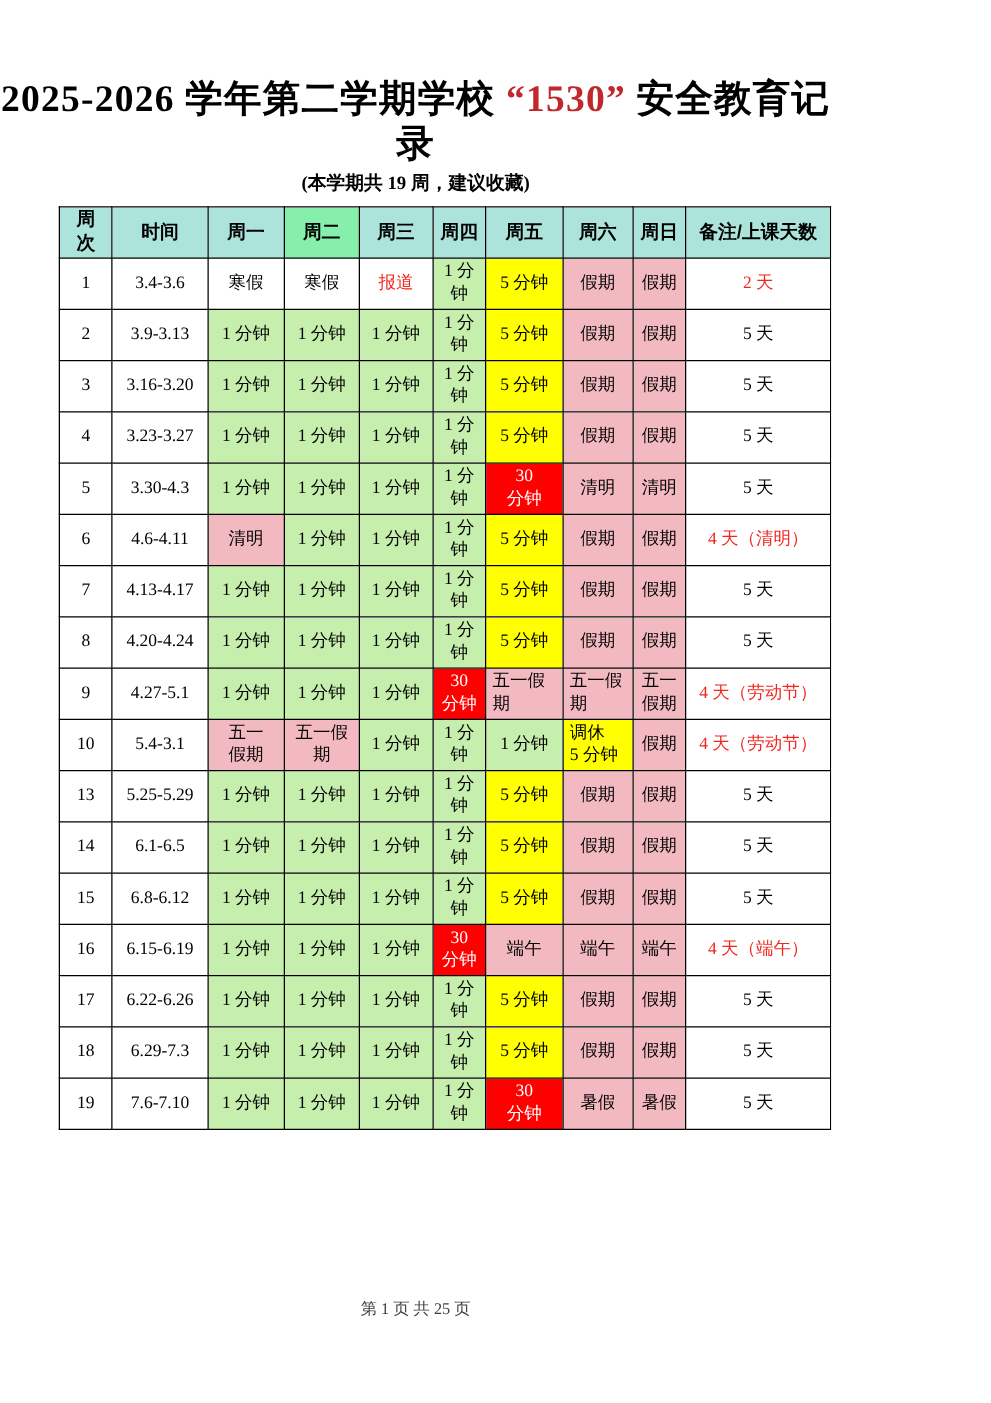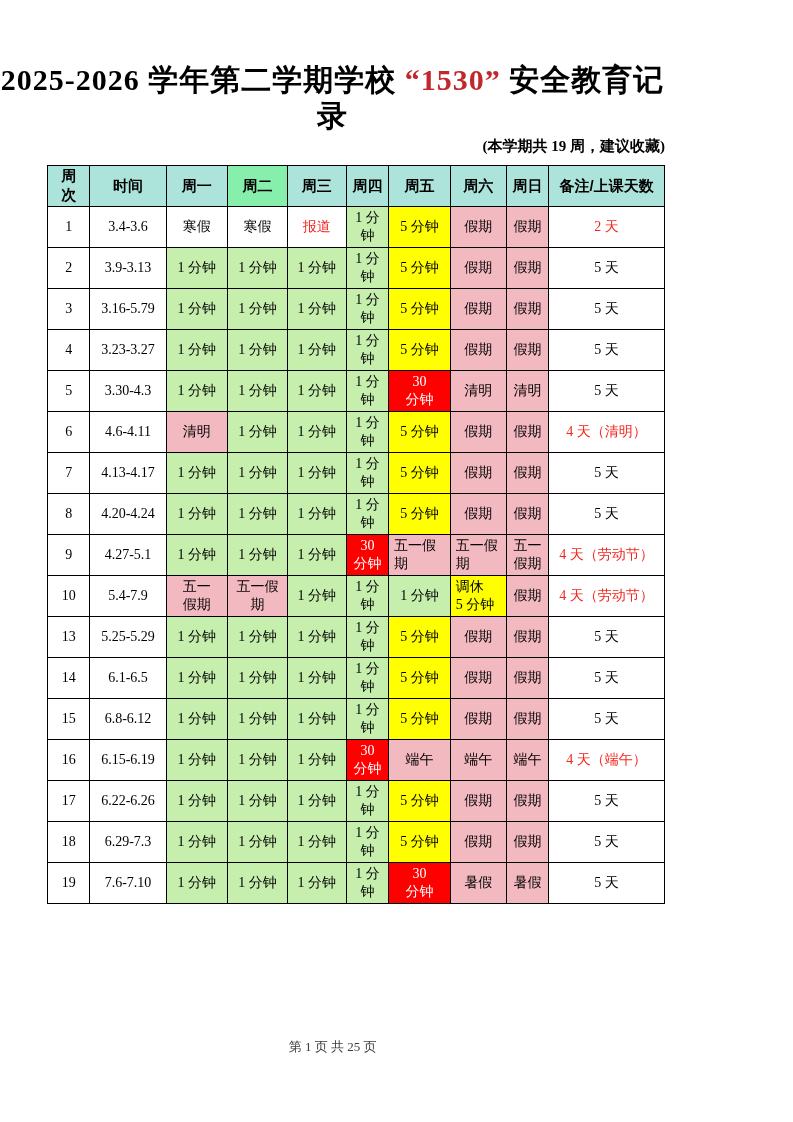--- a/index.html
+++ b/index.html
@@ -14,21 +14,21 @@
   .title{
     margin:62px 0 0 0;
     text-align:center;
     font-size:30px;
     font-weight:bold;
     letter-spacing:1px;
     line-height:1.2;
   }
   .title .hl{font-weight:bold;}
   .subtitle{
-    text-align:right;
+    text-align:center;
     font-size:15px;
     font-weight:bold;
     margin-top:3px;
   }
   table.schedule{
     border-collapse:collapse;
     table-layout:fixed;
     margin:9px 0 0 47px;
   }
   table.schedule th, table.schedule td{
@@ -120,21 +120,21 @@
           <td style="background: rgb(198, 239, 174);">1 分钟</td>
           <td style="background: rgb(198, 239, 174);">1 分
 钟</td>
           <td style="background: rgb(255, 255, 0);">5 分钟</td>
           <td style="background: rgb(243, 185, 192);">假期</td>
           <td style="background: rgb(243, 185, 192);">假期</td>
           <td>5 天</td>
         </tr>
         <tr>
           <td>3</td>
-          <td>3.16-5.79</td>
+          <td>3.16-3.20</td>
           <td style="background: rgb(198, 239, 174);">1 分钟</td>
           <td style="background: rgb(198, 239, 174);">1 分钟</td>
           <td style="background: rgb(198, 239, 174);">1 分钟</td>
           <td style="background: rgb(198, 239, 174);">1 分
 钟</td>
           <td style="background: rgb(255, 255, 0);">5 分钟</td>
           <td style="background: rgb(243, 185, 192);">假期</td>
           <td style="background: rgb(243, 185, 192);">假期</td>
           <td>5 天</td>
         </tr>
@@ -215,21 +215,21 @@
           <td style="background: rgb(243, 185, 192); text-align: left; padding-left: 5px;">五一假
 期</td>
           <td style="background: rgb(243, 185, 192); text-align: left; padding-left: 5px;">五一假
 期</td>
           <td style="background: rgb(243, 185, 192);">五一
 假期</td>
           <td style="color: rgb(243, 38, 31);">4 天（劳动节）</td>
         </tr>
         <tr>
           <td>10</td>
-          <td>5.4-7.9</td>
+          <td>5.4-3.1</td>
           <td style="background: rgb(243, 185, 192);">五一
 假期</td>
           <td style="background: rgb(243, 185, 192);">五一假
 期</td>
           <td style="background: rgb(198, 239, 174);">1 分钟</td>
           <td style="background: rgb(198, 239, 174);">1 分
 钟</td>
           <td style="background: rgb(198, 239, 174);">1 分钟</td>
           <td style="background: rgb(255, 255, 0); text-align: left; padding-left: 5px;">调休
 5 分钟</td>

